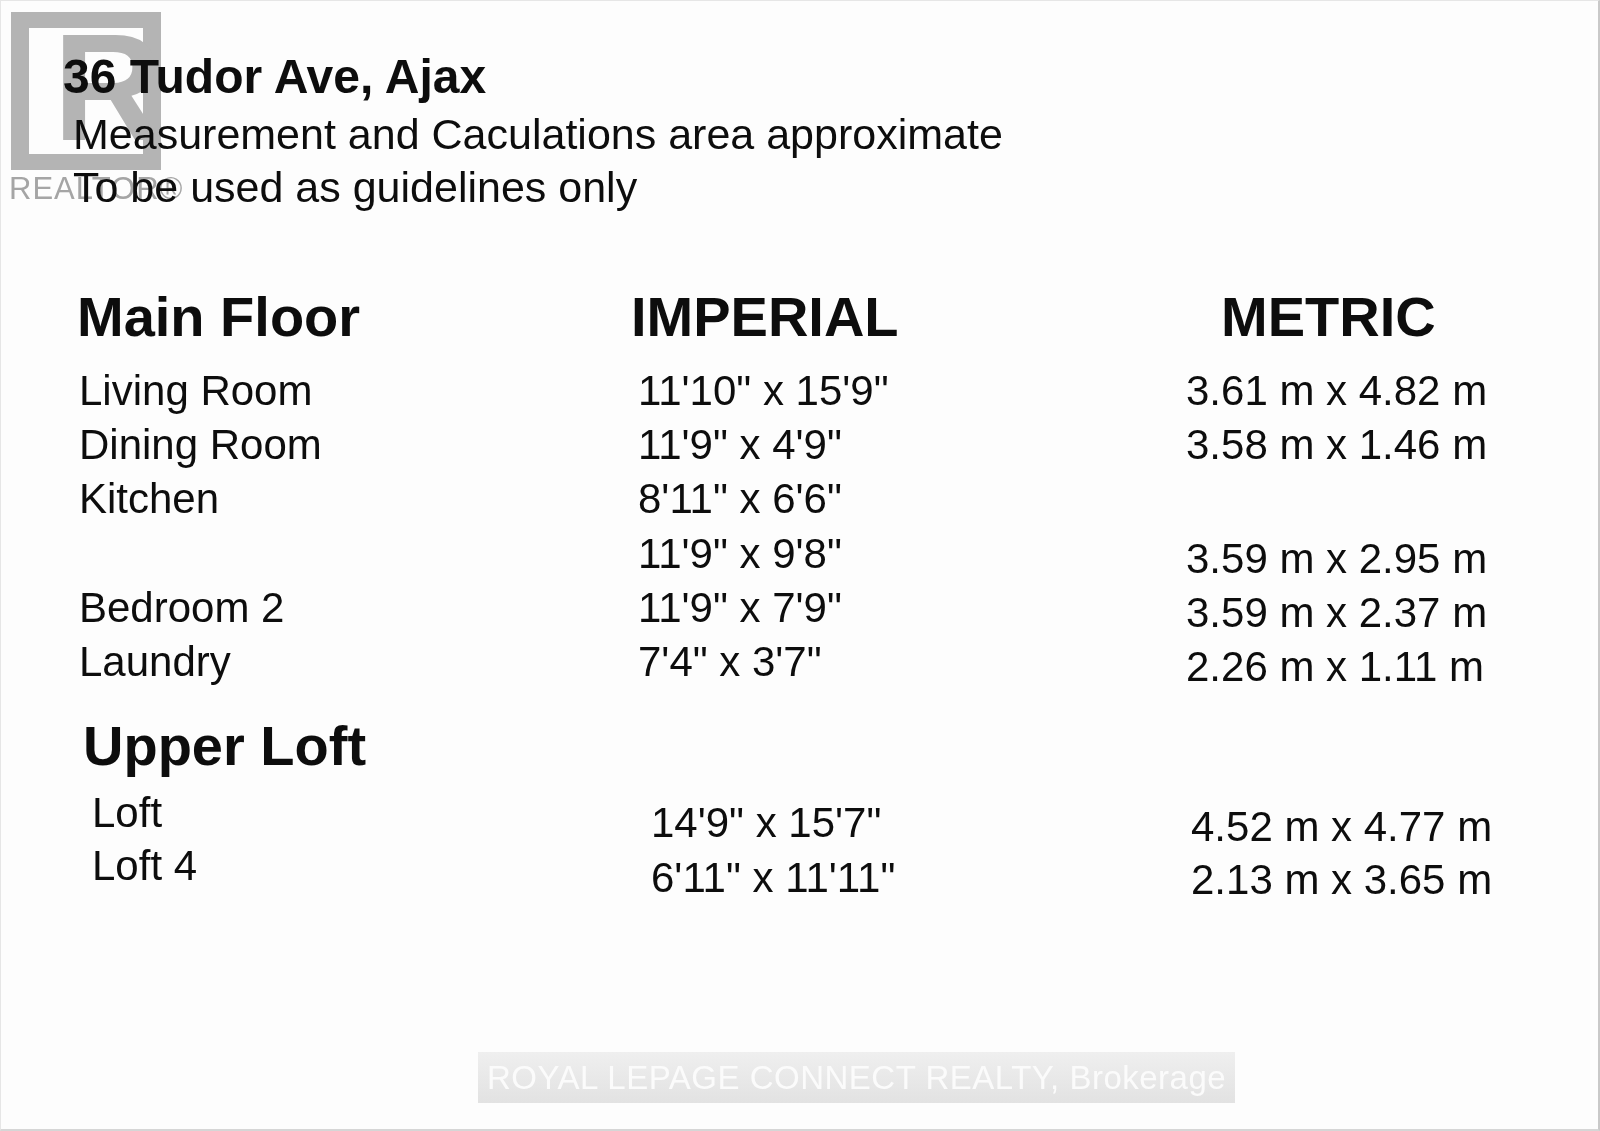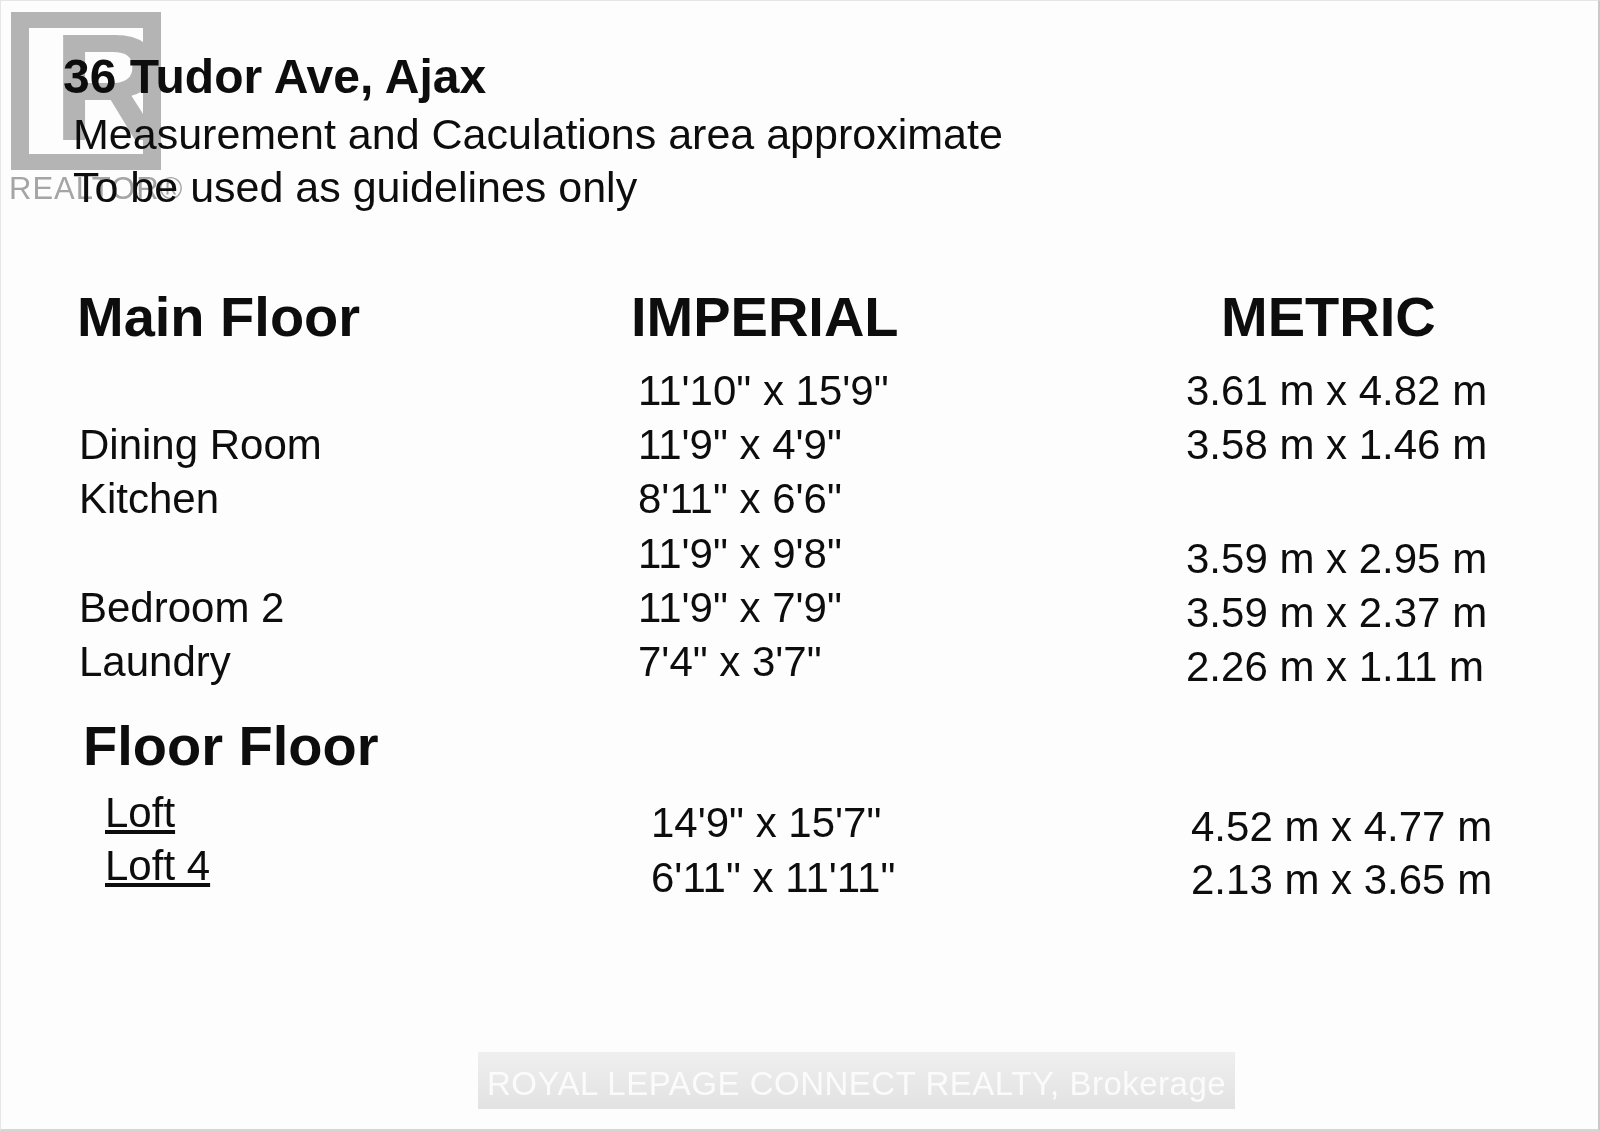--- a/index.html
+++ b/index.html
@@ -50,32 +50,32 @@
   .title { left: 62px; top: 48px; font-size: 48px; font-weight: bold; }
   .sub1  { left: 72px; top: 109px; font-size: 43px; }
   .sub2  { left: 72px; top: 162px; font-size: 43px; }
 
   
   .row { position: absolute; left: 0; width: 100%; height: 56px; z-index: 2; }
   .cell { position: absolute; white-space: nowrap; }
   .c1 { left: 78px;  font-size: 42px; }
   .c2 { left: 637px; font-size: 42px; }
   .c3 { left: 1185px; font-size: 42px; }
-  .upper .c1 { left: 104px; text-decoration: underline; }
+  .upper .c1 { left: 91px; }
   .upper .c2 { left: 650px; }
   .upper .c3 { left: 1190px; }
   .sec-hdr { font-size: 56px; font-weight: bold; }
   .sec-hdr.c1 { left: 76px; }
   .sec-hdr.c2 { left: 630px; }
   .sec-hdr.c3 { left: 1220px; }
 
   
   .watermark-band {
     position: absolute; left: 477px; top: 1051px; z-index: 2;
-    padding: 13px 9px 6px 9px;
+    padding: 7px 9px 6px 9px;
     background: linear-gradient(#efefef, #e2e2e2);
   }
   .watermark-text {
     font-size: 33px;
     color: #fbfbfb;
     white-space: nowrap;
     letter-spacing: 0.5px;
   }
 </style>
 </head>
@@ -95,20 +95,21 @@
   <div class="hdr-text sub1">Measurement and Caculations area approximate</div>
   <div class="hdr-text sub2">To be used as guidelines only</div>
 
   <div class="row" style="top:283px">
     <span class="cell sec-hdr c1">Main Floor</span>
     <span class="cell sec-hdr c2">IMPERIAL</span>
     <span class="cell sec-hdr c3">METRIC</span>
   </div>
 
   <div class="row" style="top:366px">
+    <span class="cell c1">Living Room</span>
     <span class="cell c2">11'10" x 15'9"</span>
     <span class="cell c3">3.61 m x 4.82 m</span>
   </div>
   <div class="row" style="top:420px">
     <span class="cell c1">Dining Room</span>
     <span class="cell c2">11'9" x 4'9"</span>
     <span class="cell c3">3.58 m x 1.46 m</span>
   </div>
   <div class="row" style="top:474px">
     <span class="cell c1">Kitchen</span>
@@ -123,21 +124,21 @@
     <span class="cell c2">11'9" x 7'9"</span>
     <span class="cell c3" style="top:5px">3.59 m x 2.37 m</span>
   </div>
   <div class="row" style="top:637px">
     <span class="cell c1">Laundry</span>
     <span class="cell c2">7'4" x 3'7"</span>
     <span class="cell c3" style="top:5px">2.26 m x 1.11 m</span>
   </div>
 
   <div class="row" style="top:712px">
-    <span class="cell sec-hdr c1" style="left:82px">Floor Floor</span>
+    <span class="cell sec-hdr c1" style="left:82px">Upper Loft</span>
   </div>
 
   <div class="row upper" style="top:788px">
     <span class="cell c1">Loft</span>
     <span class="cell c2" style="top:10px">14'9" x 15'7"</span>
     <span class="cell c3" style="top:14px">4.52 m x 4.77 m</span>
   </div>
   <div class="row upper" style="top:841px">
     <span class="cell c1">Loft 4</span>
     <span class="cell c2" style="top:12px">6'11" x 11'11"</span>

